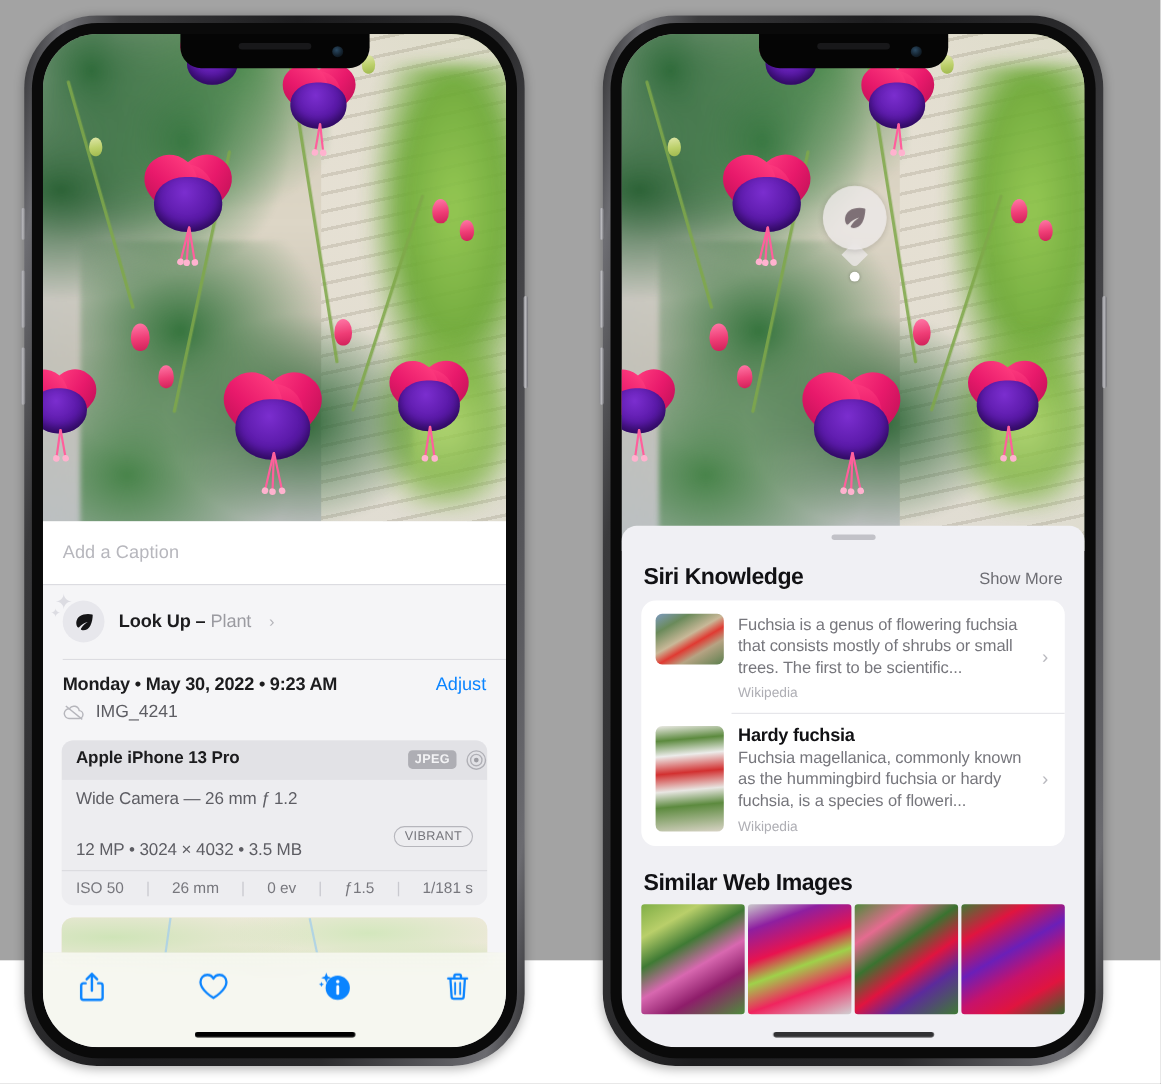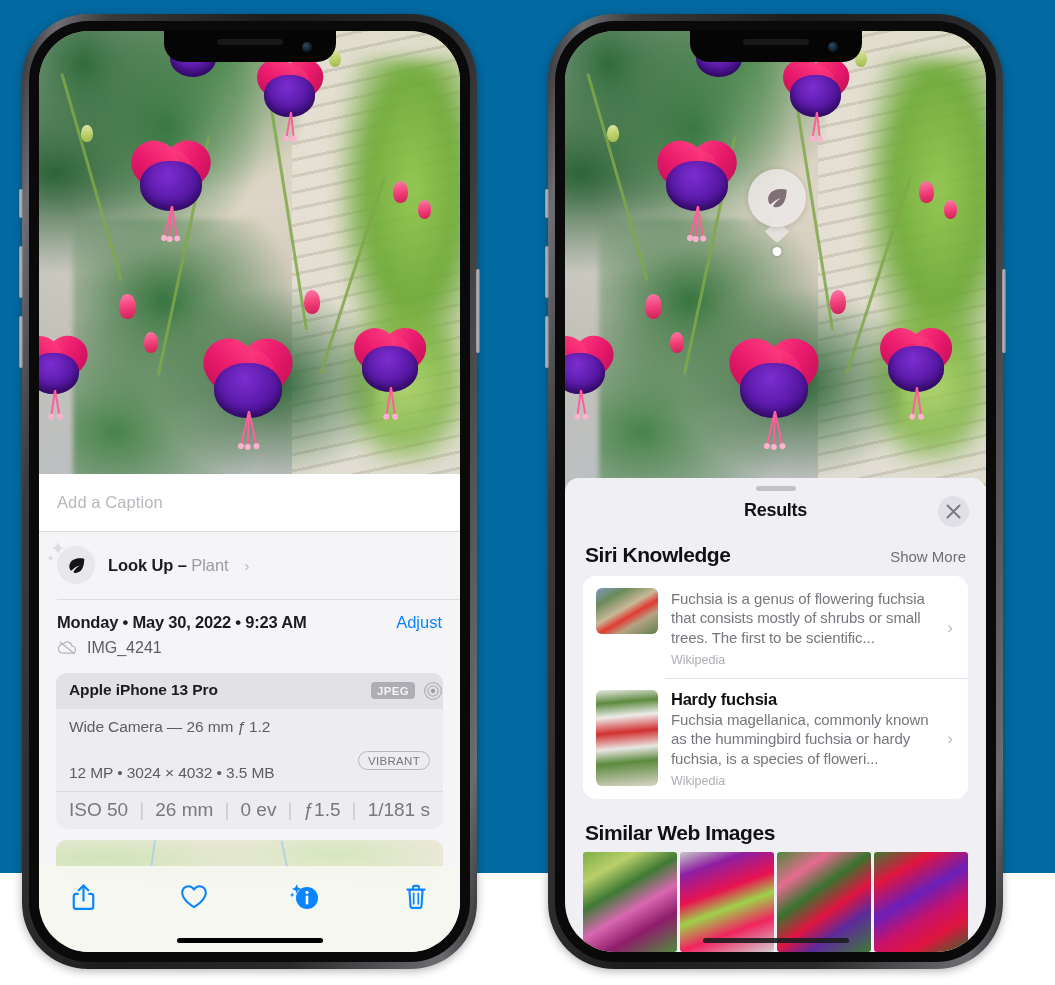--- a/index.html
+++ b/index.html
@@ -2,21 +2,21 @@
 <html><head>
 <meta charset="utf-8">
 <style>
   * { box-sizing: border-box; margin: 0; padding: 0; }
   html, body {
     width: 1055px; height: 985px;
     background: #ffffff;
     font-family: "Liberation Sans", sans-serif;
     overflow: hidden;
   }
-  .stage { position: relative; width: 1055px; height: 873px; background:#0369a1; }
+  .stage { position: relative; width: 1055px; height: 873px; background:#a3a3a3; }
 
   
   .phone { position: absolute; top: 14px; width: 455px; height: 955px; }
   .phone.left  { left: 22px; }
   .phone.right { left: 548px; }
 
   .frame-outer {
     position: absolute; inset: 0;
     border-radius: 66px;
     background: linear-gradient(100deg,#2c2c2e 0%,#6e6e73 6%,#3a3a3c 14%,#1c1c1e 40%,#2a2a2c 70%,#6b6b70 94%,#2c2c2e 100%);
@@ -191,21 +191,21 @@
   .exif-l2row { display:flex; align-items:center; justify-content:space-between; margin-top:4px; }
   .exif-l2 { font-size:15.5px; color:#5d5d63; letter-spacing:-.1px;margin-top:24px; }
   .badge-vibrant {
     border:1px solid #b6b6bc; color:#76767c; font-size:11.5px;
     border-radius:10px; padding: 2.5px 9px; letter-spacing:.3px;
   }
   .exif-foot {
     display:flex; align-items:center; justify-content:space-between;
     border-top: 0.5px solid #dadade; padding: 7px 13px 8px 13px;
   }
-  .exif-foot span { font-size:19px; color:#77777d; }
+  .exif-foot span { font-size:14px; color:#77777d; }
   .exif-sep { color:#c9c9cf !important; }
 
   .map-wrap {
     margin: 11px 17px 0 17px; height: 72px; border-radius:11px 11px 0 0;
     overflow:hidden; position:relative; background:#eee7d8;
   }
   .map-bg { position:absolute; inset:0;
     background:
       radial-gradient(ellipse at 12% 25%, #cfe4b8 0%, rgba(207,228,184,0) 38%),
       radial-gradient(ellipse at 42% 70%, #c9e2b0 0%, rgba(201,226,176,0) 36%),
@@ -606,28 +606,20 @@
             <svg width="26" height="26" viewBox="0 0 24 24">
               <path d="M20.5 4.2C16.8 3.3 11 3.4 7.4 6.1 3.6 8.9 2.9 13.9 5 17.2c.4.6 1.3.7 1.8.1 2.3-2.6 5.4-4.5 9-5.4-2.9 1.7-5.3 4-7 6.8-.4.6-.1 1.4.6 1.6 3.3.9 7-.8 8.9-4.2 2.1-3.7 2.5-8.5 2.6-11.1.01-.4-.3-.74-.4-.8z" fill="#7e7076"></path>
             </svg>
           </div>
           <div class="hot-dot"></div>
         </div>
       </div>
 
       <div class="results-sheet">
         <div class="grabber"></div>
-        <div class="results-head">
-          <span class="results-title">Results</span>
-          <div class="close-btn">
-            <svg width="15" height="15" viewBox="0 0 14 14">
-              <path d="M1.4 1.4 L12.6 12.6 M12.6 1.4 L1.4 12.6" stroke="#79797f" stroke-width="1.9" stroke-linecap="round"></path>
-            </svg>
-          </div>
-        </div>
 
         <div class="sec-head">
           <span class="sec-title">Siri Knowledge</span>
           <span class="sec-action">Show More</span>
         </div>
 
         <div class="cards">
           <div class="card">
             <div class="thumb t1"></div>
             <div class="card-body">

